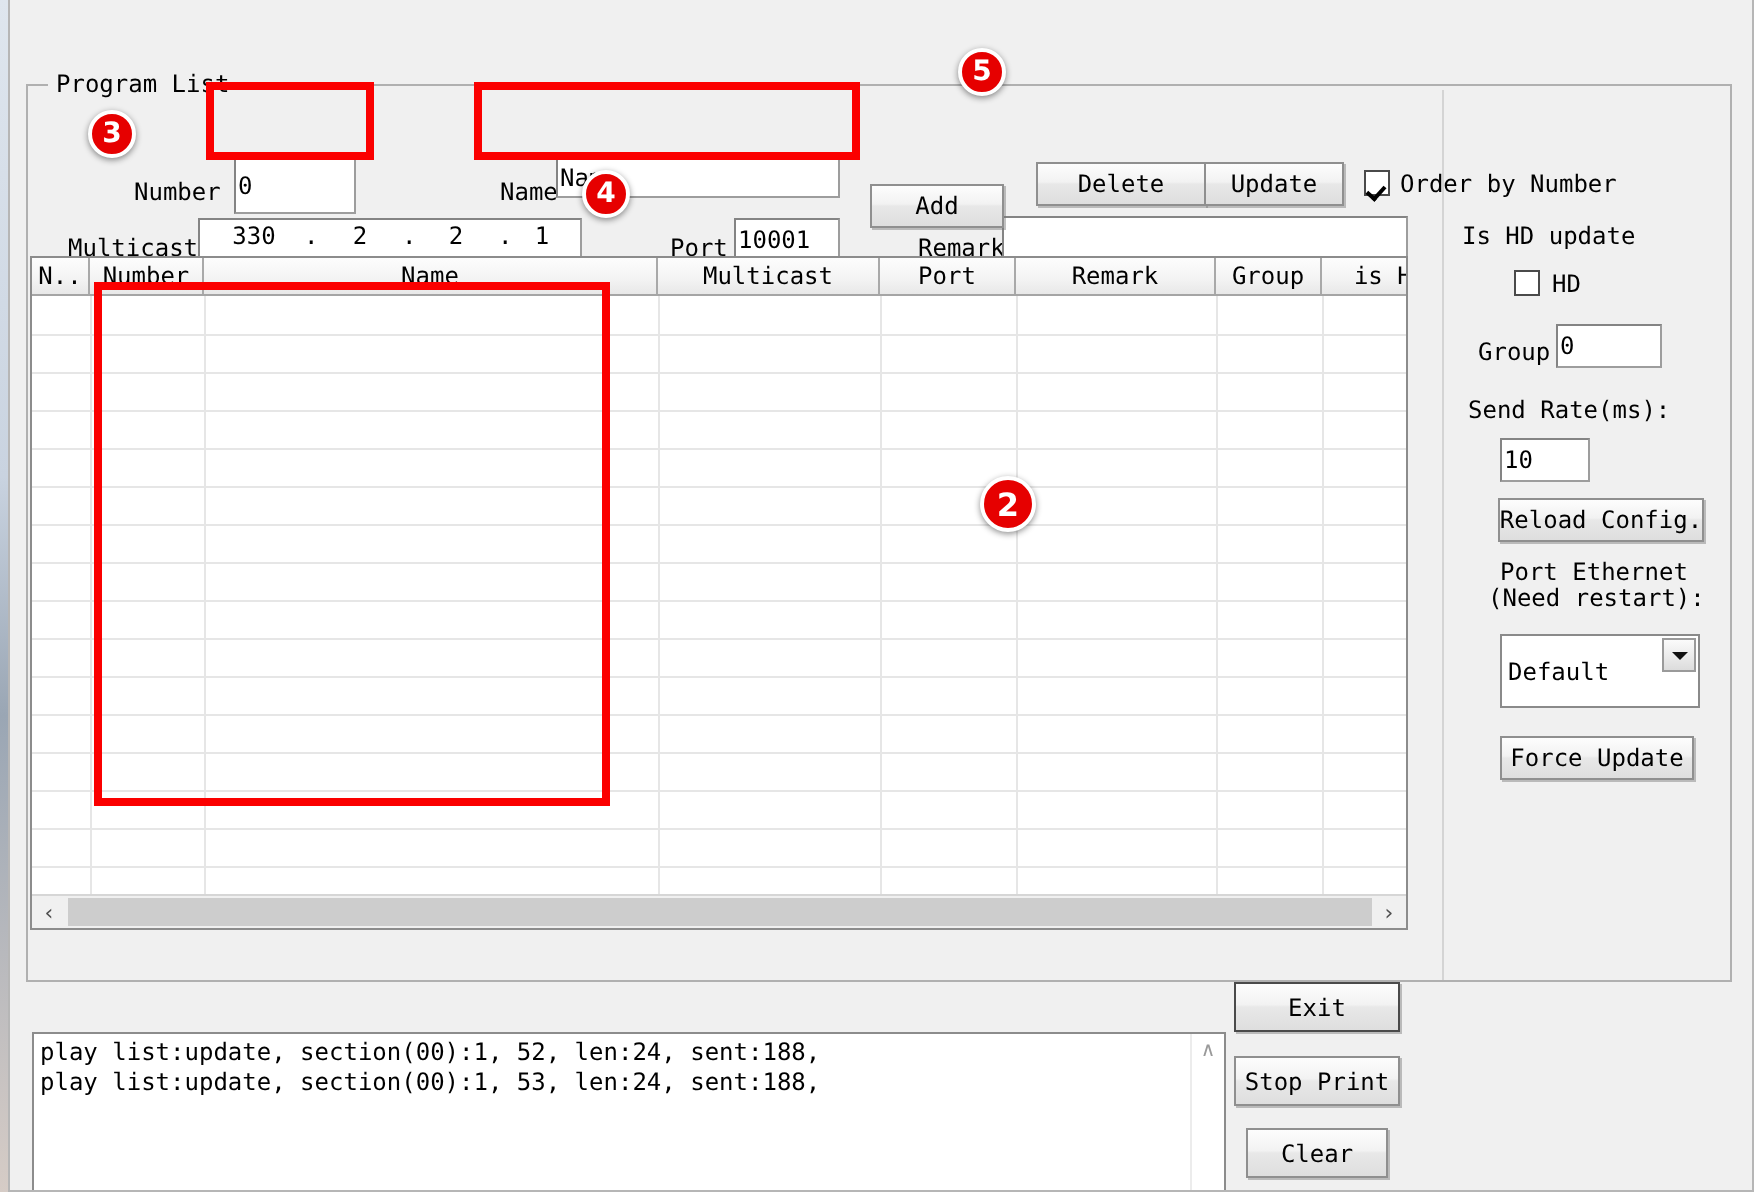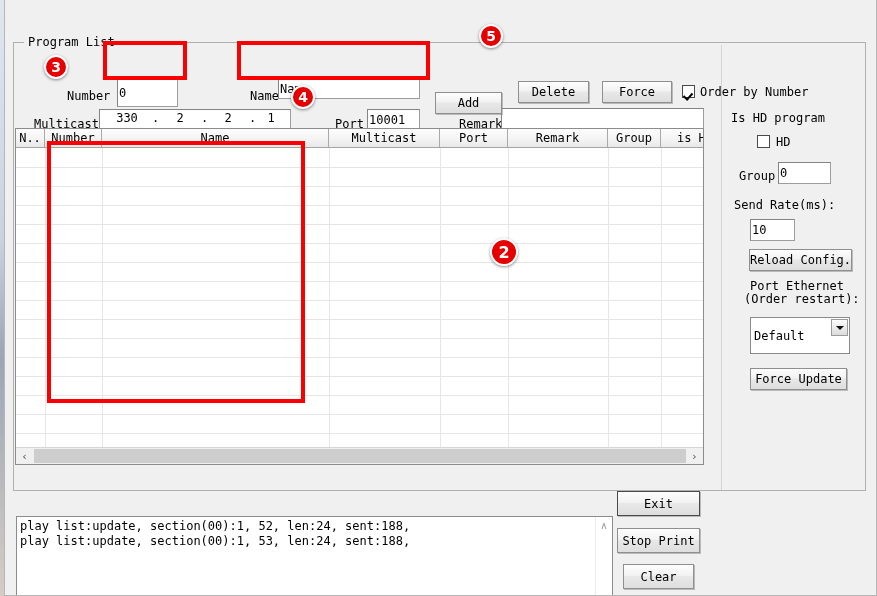--- a/index.html
+++ b/index.html
@@ -379,22 +379,22 @@
         <span class="ipseg" style="left:152px; width:38px;">1</span>
       </div>
 
       <div class="lbl" style="left:330px; top:88px;">Port</div>
       <div class="tb" id="tb-port" style="left:362px; top:80px; width:53px; height:21px;">10001</div>
 
       <div class="lbl" style="left:454px; top:88px;">Remark</div>
       <div class="tb" id="tb-remark" style="left:496px; top:79px; width:203px; height:21px;"></div>
 
       <div class="btn" style="left:430px; top:63px; width:67px; height:22px;">Add</div>
-      <div class="btn" style="left:513px; top:52px; width:71px; height:22px;">Delete</div>
-      <div class="btn" style="left:597px; top:52px; width:70px; height:22px;">Force</div>
+      <div class="btn" style="left:513px; top:52px; width:85px; height:22px;">Delete</div>
+      <div class="btn" style="left:597px; top:52px; width:70px; height:22px;">Update</div>
 
       <div class="chk checked" style="left:677px; top:56px;"></div>
       <div class="lbl" style="left:695px; top:56px;">Order by Number</div>
 
       <div id="listview">
         <div id="lv-head">
             <div class="hcell" style="left: 0px; width: 29px;">N..</div>
             <div class="hcell" style="left: 29px; width: 57px;">Number</div>
             <div class="hcell" style="left: 86px; width: 227px;">Name</div>
             <div class="hcell" style="left: 313px; width: 111px;">Multicast</div>
@@ -427,35 +427,35 @@
             <div class="colline" style="left: 592px;"></div>
             <div class="colline" style="left: 645px;"></div>
           </div>
         <div id="lv-hscroll">
           <div class="arrowbox" id="hs-left">‹</div>
           <div id="hs-thumb"></div>
           <div class="arrowbox" id="hs-right">›</div>
         </div>
       </div>
 
-      <div class="rlabel" style="left:726px; top:82px;">Is HD program</div>
+      <div class="rlabel" style="left:726px; top:82px;">Is HD update</div>
 
       <div class="chk" style="left:752px; top:106px;"></div>
       <div class="rlabel" style="left:771px; top:106px;">HD</div>
 
       <div class="rlabel" style="left:734px; top:140px;">Group</div>
       <div class="tb" style="left:773px; top:133px; width:53px; height:22px;">0</div>
 
       <div class="rlabel" style="left:729px; top:169px;">Send Rate(ms):</div>
       <div class="tb" style="left:745px; top:190px; width:45px; height:22px;">10</div>
 
       <div class="btn" style="left:744px; top:220px; width:103px; height:22px;">Reload Config.</div>
 
       <div class="rlabel" style="left:745px; top:250px;">Port Ethernet</div>
-      <div class="rlabel" style="left:739px; top:263px;">(Order restart):</div>
+      <div class="rlabel" style="left:739px; top:263px;">(Need restart):</div>
 
       <div id="combo-eth">
         <span>Default</span>
         <span class="arrowbtn"></span>
       </div>
 
       <div class="btn" style="left:745px; top:339px; width:97px; height:22px;">Force Update</div>
 
       <div id="logbox">
         <div id="log-text">play list:update, section(00):1, 52, len:24, sent:188,

